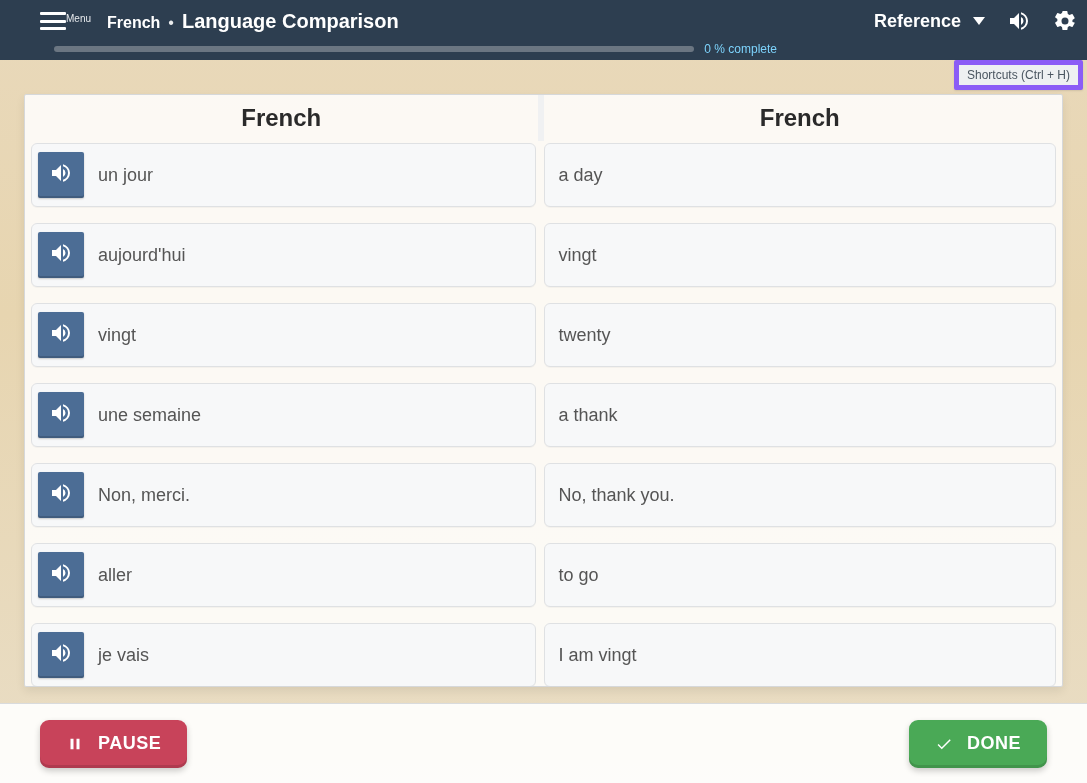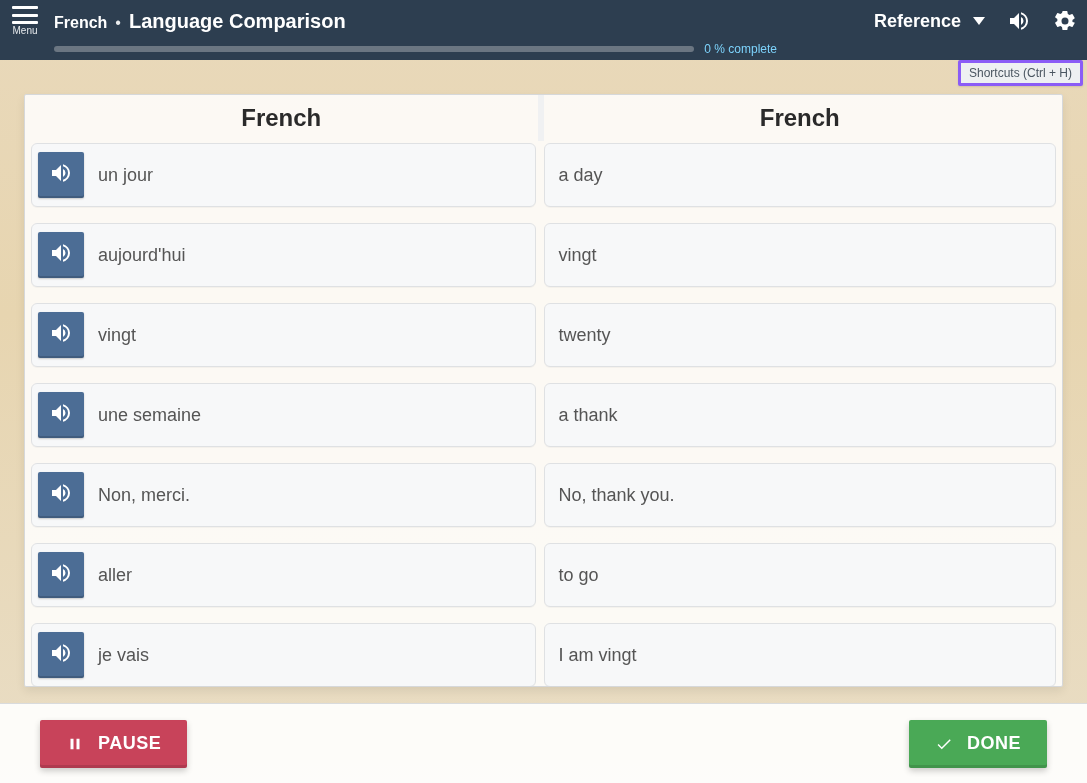--- a/index.html
+++ b/index.html
@@ -13,21 +13,21 @@
   
   .topbar {
     background: #2d3e50;
     color: #fff;
     height: 42px;
     display: flex;
     align-items: center;
     padding: 0 10px 0 6px;
     position: relative;
   }
-  .menu-btn { display:flex; flex-direction:column; align-items:center; cursor:pointer; padding:2px 6px; }
+  .menu-btn { display:flex; flex-direction:row; align-items:flex-start; cursor:pointer; padding:2px 6px;margin-left:28px; }
   .menu-btn .bars { width:26px; height:18px; display:flex; flex-direction:column; justify-content:space-between; }
   .menu-btn .bars span { display:block; height:3px; background:#fff; border-radius:1px; }
   .menu-btn .lbl { font-size:10px; line-height:10px; margin-top:2px; color:#e6e9ec;}
   .title-wrap { margin-left:10px; display:flex; align-items:baseline; gap:8px; }
   .title-lang { font-size:16px; font-weight:600; }
   .title-dot { font-size:16px; opacity:.9; }
   .title-page { font-size:20px; font-weight:700; }
   .spacer { flex:1; }
   .ref-dd { display:flex; align-items:center; gap:12px; font-size:18px; font-weight:700; cursor:pointer; }
   .caret-down { width:0; height:0; border-left:6px solid transparent; border-right:6px solid transparent; border-top:8px solid #fff; }
@@ -35,21 +35,21 @@
   .top-icon svg { fill:#fff; }
 
   
   .progress-row { background:#2d3e50; height:18px; display:flex; align-items:center; padding:0 10px 4px 54px; }
   .progress-track { flex:1; height:6px; background:#6b7682; border-radius:3px; }
   .progress-label { color:#7dd3fc; font-size:12px; margin-left:10px; white-space:nowrap; }
 
   
   .shortcuts-chip {
     position:absolute; right:4px; top:60px;
-    background:#eef0f2; border:3px solid #8b5cf6; color:#4a5560;
+    background:#eef0f2; border:5px solid #8b5cf6; color:#4a5560;
     font-size:12px; padding:3px 8px; border-radius:2px;
     box-shadow:0 1px 2px rgba(0,0,0,.1);
     cursor:pointer;
   }
 
   
   .card {
     margin: 34px 24px 0 24px;
     background: rgba(255,255,255,0.85);
     border:1px solid #d6d8da;
@@ -92,21 +92,21 @@
   .rows::-webkit-scrollbar-track { background:transparent; }
   .rows::-webkit-scrollbar-thumb { background:#b9bec4; border-radius:5px; }
 
   
   .footer {
     height:80px; background:rgba(255,255,255,0.9);
     border-top:1px solid #d9dbdd;
     display:flex; align-items:center; padding:0 40px;
   }
   .btn {
-    height:48px; padding:0 26px; border:none; border-radius:2px;
+    height:48px; padding:0 26px; border:none; border-radius:9px;
     font-size:18px; font-weight:700; letter-spacing:.5px; color:#fff;
     display:flex; align-items:center; gap:14px; cursor:pointer;
     box-shadow: 0 3px 6px rgba(0,0,0,.2), inset 0 -3px 0 rgba(0,0,0,.12);
   }
   .btn-pause { background:#c8435a; }
   .btn-done  { background:#4aa956; margin-left:auto; }
   .btn svg { fill:#fff; width:18px; height:18px; }
 </style>
 </head>
 <body>

